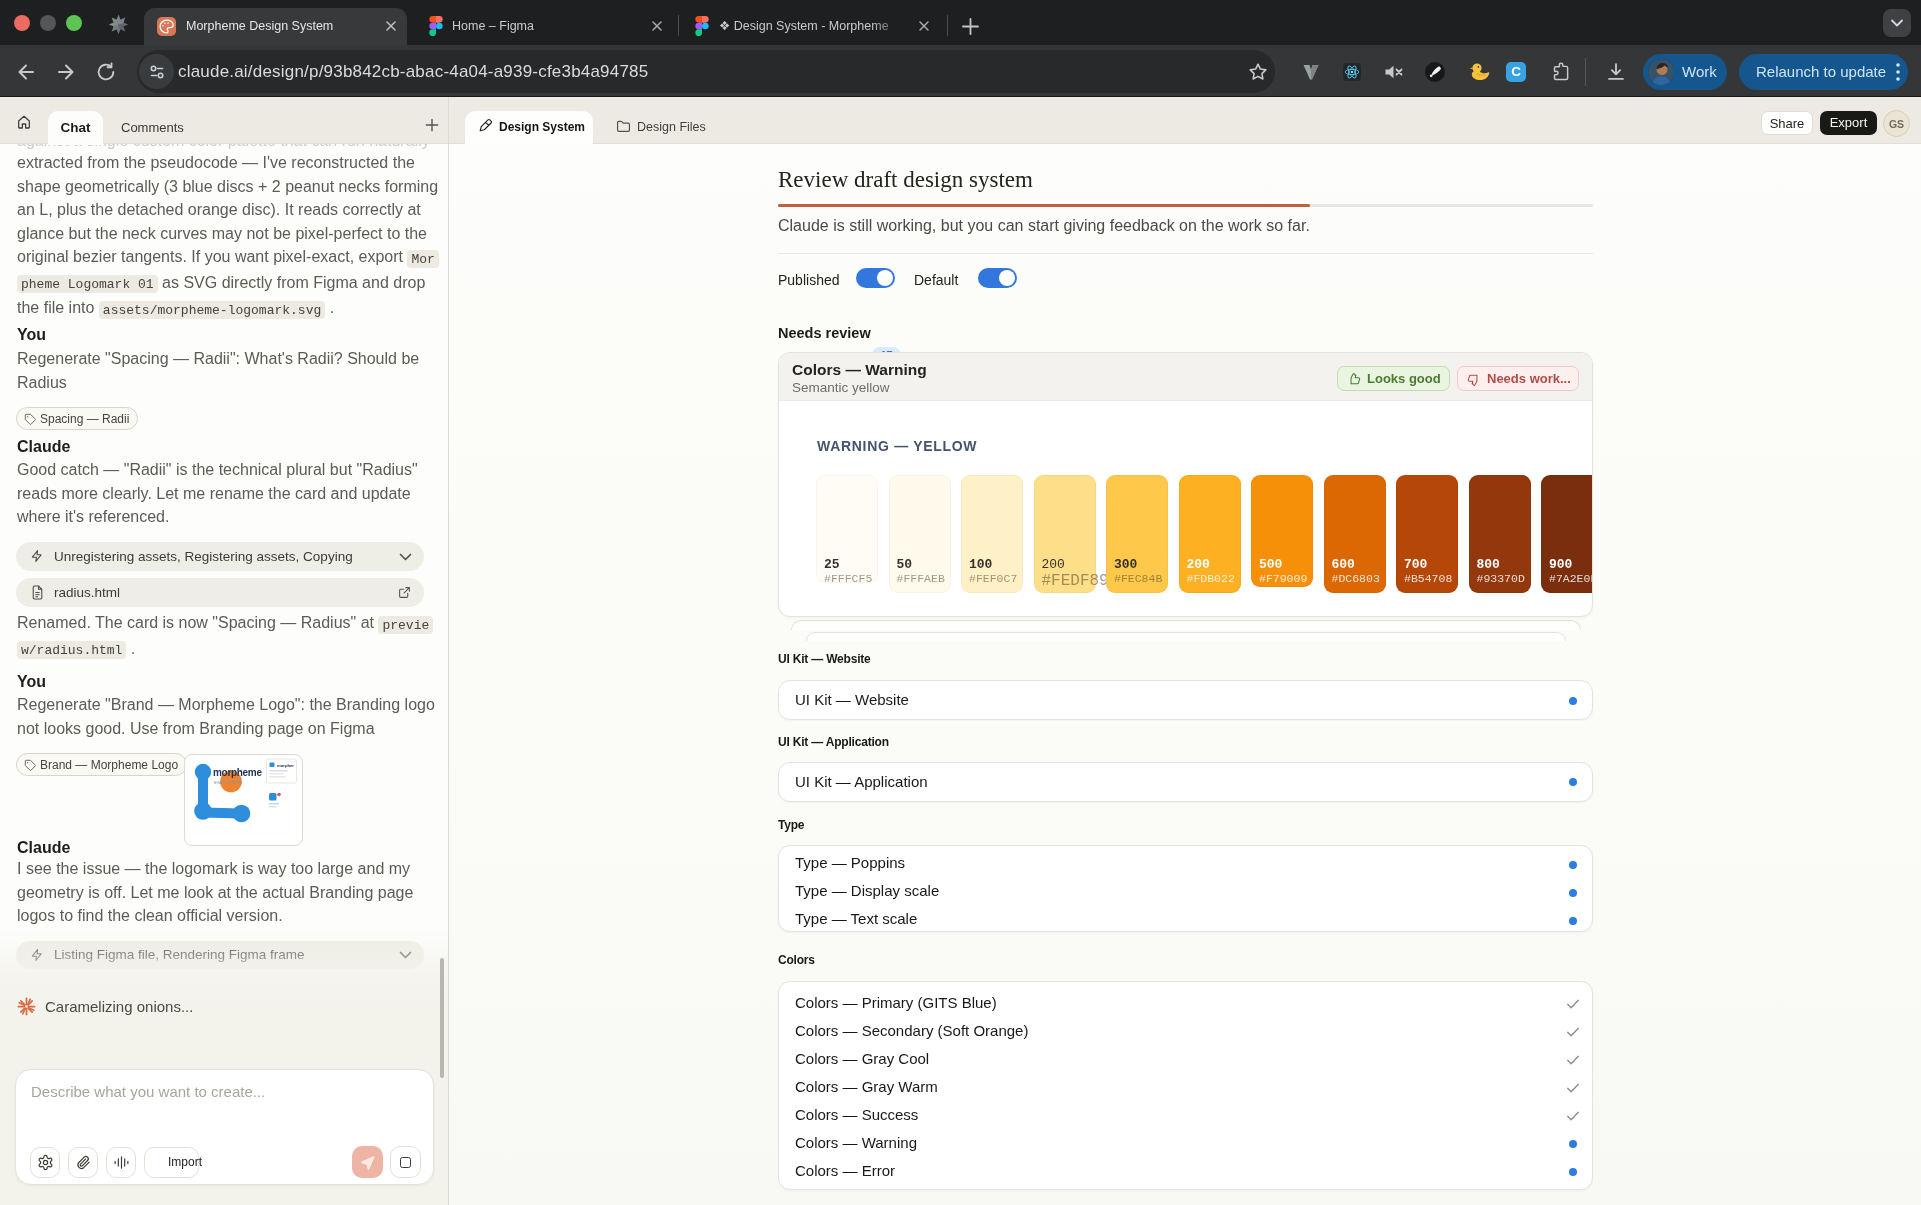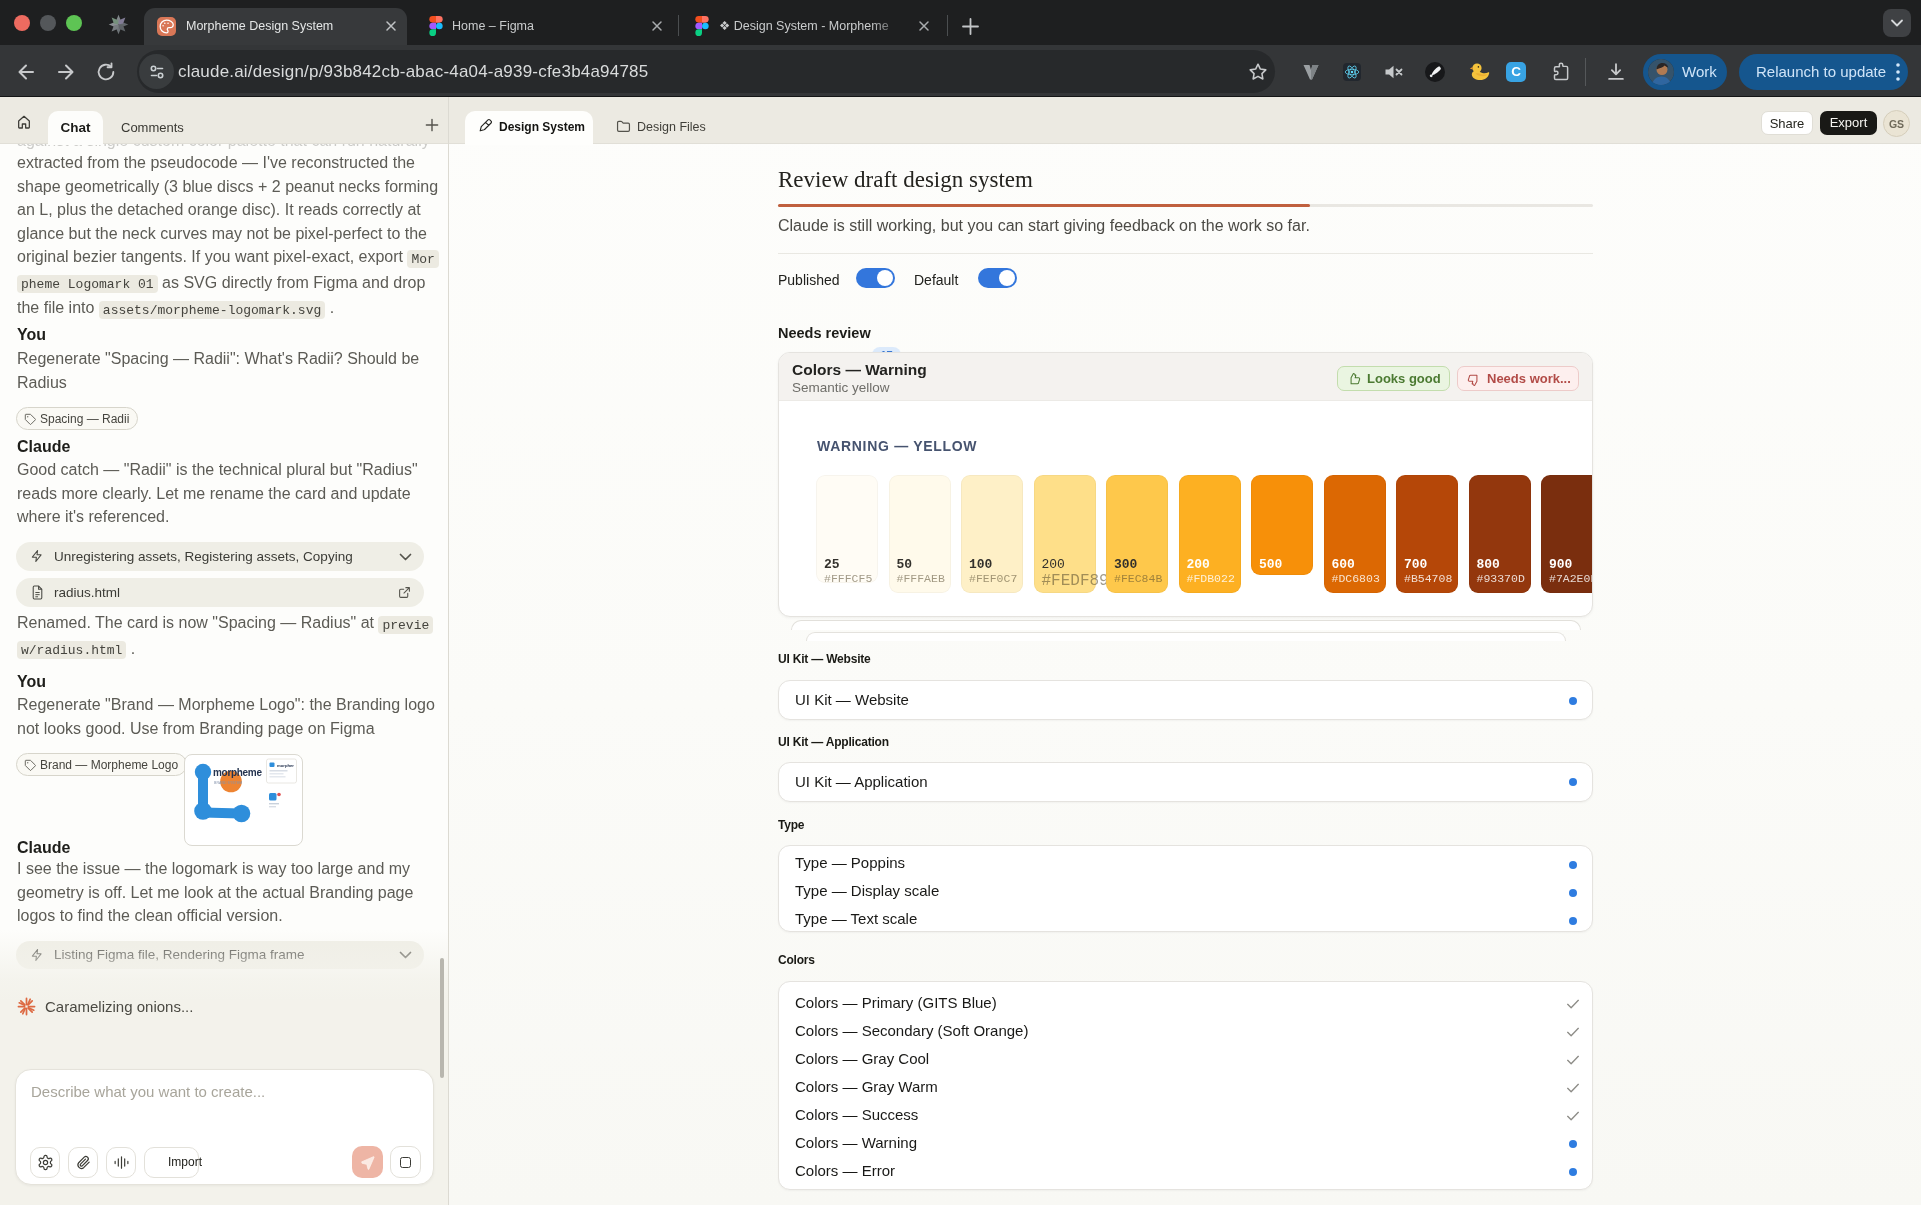--- a/index.html
+++ b/index.html
@@ -492,21 +492,21 @@
           <div class="abs" style="left:8px; top:97px; font-family:'Liberation Mono',monospace; font-size:16px; color:rgba(84,72,46,0.55);">#FEDF89</div>
         </div>
         <div class="abs" style="left:290px; top:0; width:62px; height:118px; border-radius:9px; background:#FEC84B; box-shadow:inset 0 0 0 1px rgba(0,0,0,0.03);">
           <div class="abs" style="left:8px; top:82px; font-family:'Liberation Mono',monospace; font-size:13px; font-weight:bold; color:#33312c;">300</div>
           <div class="abs" style="left:8px; top:97px; font-family:'Liberation Mono',monospace; font-size:11.5px; color:rgba(84,72,46,0.55);">#FEC84B</div>
         </div>
         <div class="abs" style="left:362.5px; top:0; width:62px; height:118px; border-radius:9px; background:#FDB022; box-shadow:inset 0 0 0 1px rgba(0,0,0,0.03);">
           <div class="abs" style="left:8px; top:82px; font-family:'Liberation Mono',monospace; font-size:13px; font-weight:bold; color:#ffffff;">200</div>
           <div class="abs" style="left:8px; top:97px; font-family:'Liberation Mono',monospace; font-size:11.5px; color:rgba(255,255,255,0.82);">#FDB022</div>
         </div>
-        <div class="abs" style="left:435px; top:0; width:62px; height:100px; border-radius:9px; background:#F79009; box-shadow:inset 0 0 0 1px rgba(0,0,0,0.03);">
+        <div class="abs" style="left:435px; top:0; width:62px; height:112px; border-radius:9px; background:#F79009; box-shadow:inset 0 0 0 1px rgba(0,0,0,0.03);">
           <div class="abs" style="left:8px; top:82px; font-family:'Liberation Mono',monospace; font-size:13px; font-weight:bold; color:#ffffff;">500</div>
           <div class="abs" style="left:8px; top:97px; font-family:'Liberation Mono',monospace; font-size:11.5px; color:rgba(255,255,255,0.82);">#F79009</div>
         </div>
         <div class="abs" style="left:507.5px; top:0; width:62px; height:118px; border-radius:9px; background:#DC6803; box-shadow:inset 0 0 0 1px rgba(0,0,0,0.03);">
           <div class="abs" style="left:8px; top:82px; font-family:'Liberation Mono',monospace; font-size:13px; font-weight:bold; color:#ffffff;">600</div>
           <div class="abs" style="left:8px; top:97px; font-family:'Liberation Mono',monospace; font-size:11.5px; color:rgba(255,255,255,0.82);">#DC6803</div>
         </div>
         <div class="abs" style="left:580px; top:0; width:62px; height:118px; border-radius:9px; background:#B54708; box-shadow:inset 0 0 0 1px rgba(0,0,0,0.03);">
           <div class="abs" style="left:8px; top:82px; font-family:'Liberation Mono',monospace; font-size:13px; font-weight:bold; color:#ffffff;">700</div>
           <div class="abs" style="left:8px; top:97px; font-family:'Liberation Mono',monospace; font-size:11.5px; color:rgba(255,255,255,0.82);">#B54708</div>

